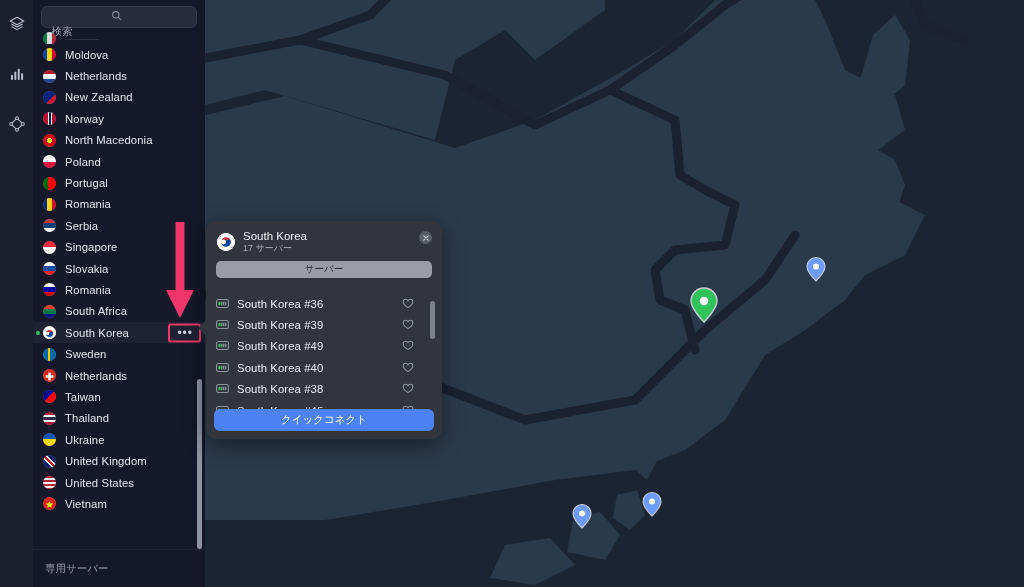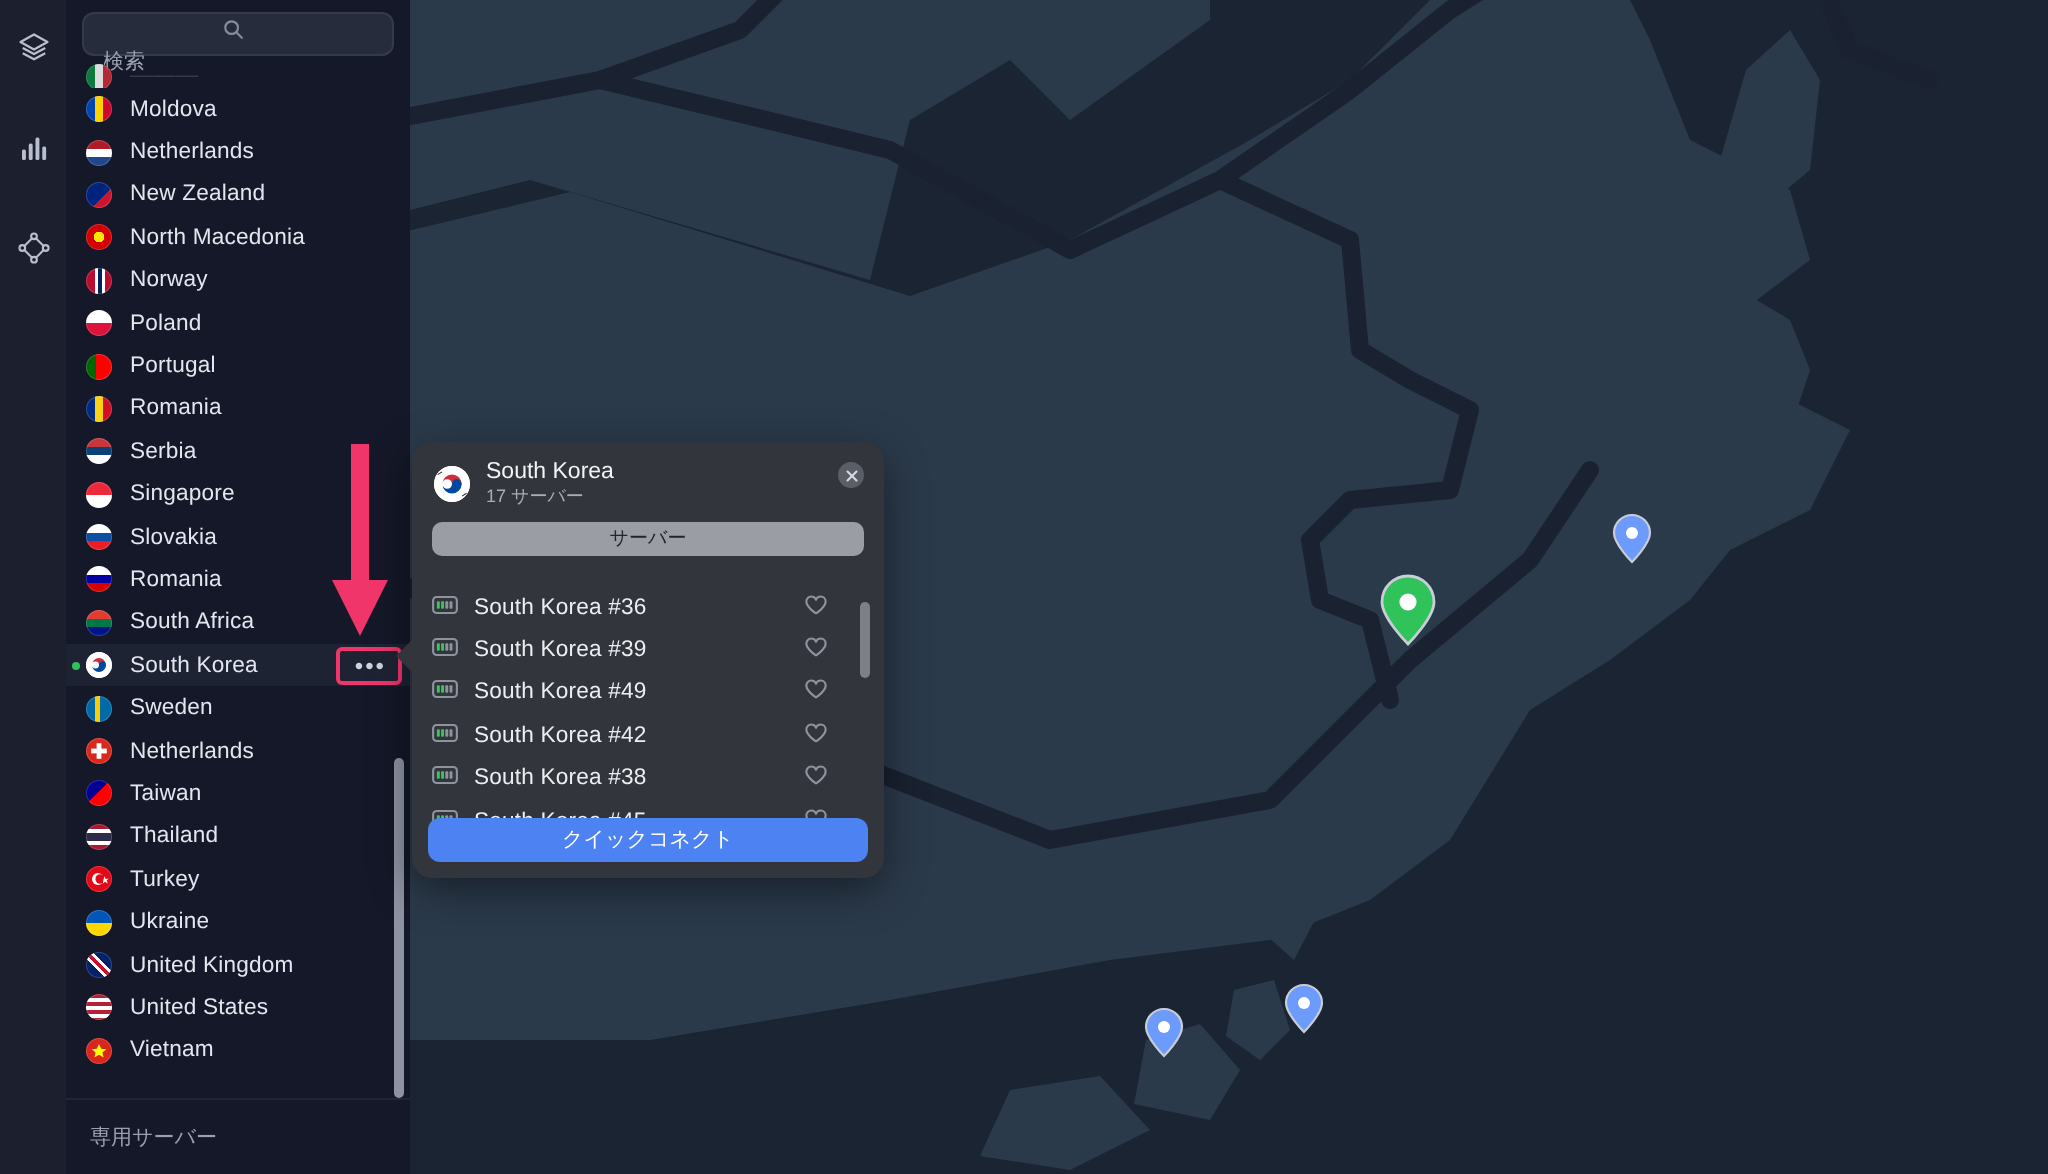--- a/index.html
+++ b/index.html
@@ -338,26 +338,26 @@
         </div>
         <div class="country-row">
           <span class="flag" style="background: linear-gradient(rgb(174, 28, 40) 0px, rgb(174, 28, 40) 33%, rgb(255, 255, 255) 33%, rgb(255, 255, 255) 66%, rgb(33, 70, 139) 66%);"></span>
           <span class="cname">Netherlands</span>
         </div>
         <div class="country-row">
           <span class="flag" style="background: linear-gradient(135deg, rgb(0, 36, 125) 0px, rgb(0, 36, 125) 60%, rgb(204, 20, 43) 60%);"></span>
           <span class="cname">New Zealand</span>
         </div>
         <div class="country-row">
+          <span class="flag" style="background: linear-gradient(90deg, rgb(186, 12, 47) 0px, rgb(186, 12, 47) 35%, rgb(255, 255, 255) 35%, rgb(255, 255, 255) 48%, rgb(0, 32, 91) 48%, rgb(0, 32, 91) 60%, rgb(255, 255, 255) 60%, rgb(255, 255, 255) 72%, rgb(186, 12, 47) 72%);"></span>
+          <span class="cname">Norway</span>
+        </div>
+        <div class="country-row">
           <span class="flag" style="background: radial-gradient(circle, rgb(255, 230, 0) 0px, rgb(255, 230, 0) 30%, rgb(210, 0, 0) 30%);"></span>
           <span class="cname">North Macedonia</span>
-        </div>
-        <div class="country-row">
-          <span class="flag" style="background: linear-gradient(90deg, rgb(186, 12, 47) 0px, rgb(186, 12, 47) 35%, rgb(255, 255, 255) 35%, rgb(255, 255, 255) 48%, rgb(0, 32, 91) 48%, rgb(0, 32, 91) 60%, rgb(255, 255, 255) 60%, rgb(255, 255, 255) 72%, rgb(186, 12, 47) 72%);"></span>
-          <span class="cname">Norway</span>
         </div>
         <div class="country-row">
           <span class="flag" style="background: linear-gradient(rgb(255, 255, 255) 0px, rgb(255, 255, 255) 50%, rgb(220, 20, 60) 50%);"></span>
           <span class="cname">Poland</span>
         </div>
         <div class="country-row">
           <span class="flag" style="background: linear-gradient(90deg, rgb(0, 102, 0) 0px, rgb(0, 102, 0) 40%, rgb(255, 0, 0) 40%);"></span>
           <span class="cname">Portugal</span>
         </div>
         <div class="country-row">
@@ -406,28 +406,20 @@
             </svg></span>
           <span class="cname">Netherlands</span>
         </div>
         <div class="country-row">
           <span class="flag" style="background: linear-gradient(135deg, rgb(0, 0, 149) 0px, rgb(0, 0, 149) 48%, rgb(254, 0, 0) 48%);"></span>
           <span class="cname">Taiwan</span>
         </div>
         <div class="country-row">
           <span class="flag" style="background: linear-gradient(rgb(165, 25, 49) 0px, rgb(165, 25, 49) 20%, rgb(255, 255, 255) 20%, rgb(255, 255, 255) 35%, rgb(45, 42, 74) 35%, rgb(45, 42, 74) 65%, rgb(255, 255, 255) 65%, rgb(255, 255, 255) 80%, rgb(165, 25, 49) 80%);"></span>
           <span class="cname">Thailand</span>
-        </div>
-        <div class="country-row">
-          <span class="flag" style="background: rgb(227, 10, 23);"><svg width="13" height="13" viewBox="0 0 13 13">
-              <circle cx="6" cy="6.5" r="3" fill="#fff"></circle>
-              <circle cx="7.1" cy="6.5" r="2.4" fill="#e30a17"></circle>
-              <path d="M9.2 5.1 l.7 1.4 1.5-.2 -1.1 1 .6 1.4 -1.4-.8 -1.1 1 .2-1.5z" fill="#fff"></path>
-            </svg></span>
-          <span class="cname">Turkey</span>
         </div>
         <div class="country-row">
           <span class="flag" style="background: linear-gradient(rgb(0, 87, 183) 0px, rgb(0, 87, 183) 50%, rgb(255, 215, 0) 50%);"></span>
           <span class="cname">Ukraine</span>
         </div>
         <div class="country-row">
           <span class="flag" style="background: linear-gradient(45deg, rgb(1, 33, 105) 0px, rgb(1, 33, 105) 38%, rgb(255, 255, 255) 38%, rgb(255, 255, 255) 46%, rgb(200, 16, 46) 46%, rgb(200, 16, 46) 54%, rgb(255, 255, 255) 54%, rgb(255, 255, 255) 62%, rgb(1, 33, 105) 62%);"></span>
           <span class="cname">United Kingdom</span>
         </div>
         <div class="country-row">
@@ -522,21 +514,21 @@
             </svg></span>
         </div>
         <div class="srv-row">
           <span class="srv-icon"><svg width="13" height="11" viewBox="0 0 16 13">
               <rect x="0.7" y="1.6" width="14.6" height="9.8" rx="2.2" fill="none" stroke="#8e949f" stroke-width="1.3"></rect>
               <rect x="3" y="4.2" width="1.8" height="4.6" rx="0.6" fill="#3ec35f"></rect>
               <rect x="5.6" y="4.2" width="1.8" height="4.6" rx="0.6" fill="#3ec35f"></rect>
               <rect x="8.2" y="4.2" width="1.8" height="4.6" rx="0.6" fill="#8e949f"></rect>
               <rect x="10.8" y="4.2" width="1.8" height="4.6" rx="0.6" fill="#8e949f"></rect>
             </svg></span>
-          <span class="srv-name">South Korea #42</span>
+          <span class="srv-name">South Korea #40</span>
           <span class="srv-heart"><svg width="12" height="11" viewBox="0 0 14 13" fill="none" stroke="#8e949f" stroke-width="1.25">
               <path d="M7 11.4 C7 11.4 1.3 7.9 1.3 4.5 C1.3 2.7 2.6 1.5 4.2 1.5 C5.4 1.5 6.5 2.3 7 3.2 C7.5 2.3 8.6 1.5 9.8 1.5 C11.4 1.5 12.7 2.7 12.7 4.5 C12.7 7.9 7 11.4 7 11.4 Z"></path>
             </svg></span>
         </div>
         <div class="srv-row">
           <span class="srv-icon"><svg width="13" height="11" viewBox="0 0 16 13">
               <rect x="0.7" y="1.6" width="14.6" height="9.8" rx="2.2" fill="none" stroke="#8e949f" stroke-width="1.3"></rect>
               <rect x="3" y="4.2" width="1.8" height="4.6" rx="0.6" fill="#3ec35f"></rect>
               <rect x="5.6" y="4.2" width="1.8" height="4.6" rx="0.6" fill="#3ec35f"></rect>
               <rect x="8.2" y="4.2" width="1.8" height="4.6" rx="0.6" fill="#8e949f"></rect>

